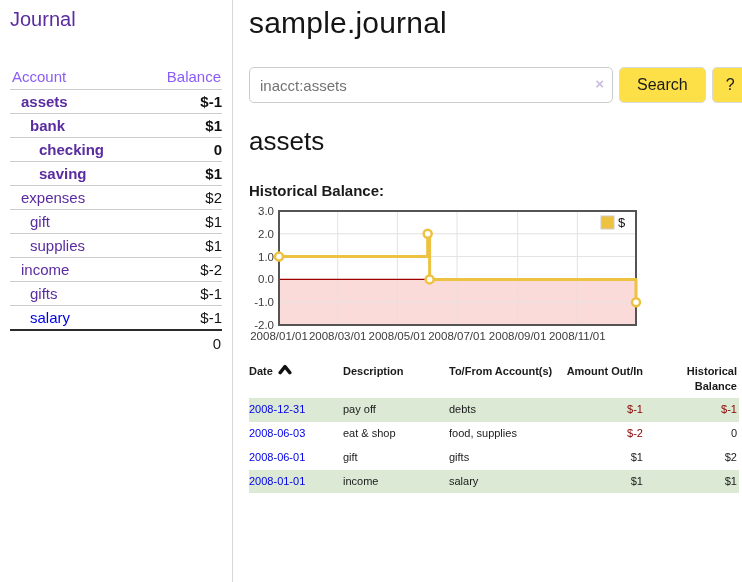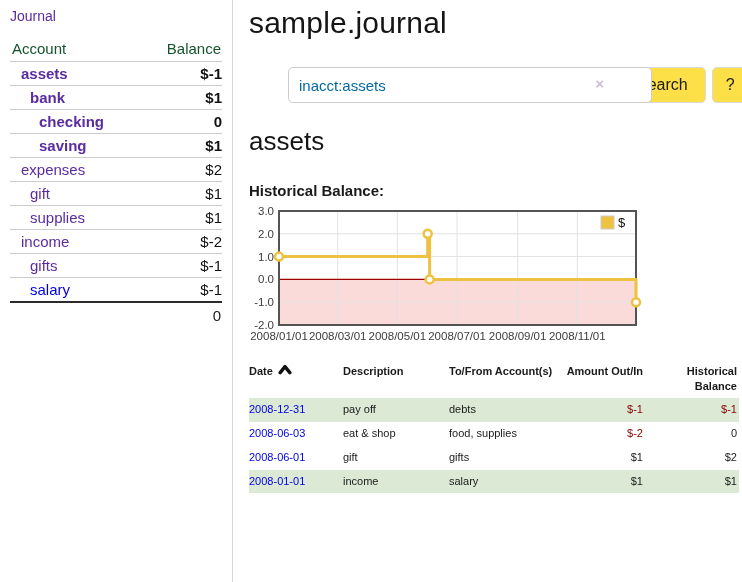--- a/index.html
+++ b/index.html
@@ -8,40 +8,40 @@
   }
   *{box-sizing:border-box;}
   html,body{margin:0;padding:0;background:#fff;}
   body{width:742px;height:582px;font-family:"Liberation Sans",sans-serif;color:#1a1a1a;overflow:hidden;}
   a{text-decoration:none;color:var(--purple);}
   .layout{display:flex;width:742px;height:582px;}
 
   
   .sidebar{width:233px;min-width:233px;border-right:1px solid var(--border-light);padding:8px 10px 0 10px;}
   .brand{display:block;font-size:15px;margin-bottom:46px;}
-  .nav-journal{display:block;font-size:14px;margin-bottom:13px;}
+  .nav-journal{display:block;font-size:20px;margin-bottom:34px;}
   table.accounts{width:100%;border-collapse:collapse;font-size:15px;}
-  table.accounts th{font-weight:400;text-align:left;padding:3px 0 4px 2px;color:#14532d;}
+  table.accounts th{font-weight:400;text-align:left;padding:3px 0 4px 2px;color:#8b5cf6;}
   table.accounts th.bal-h{text-align:right;padding-right:1px;}
   table.accounts td{border-top:1px solid #ccc;padding:3px 0;}
   td.bal-cell{text-align:right;padding-right:1px;color:#111;}
   .acct-link{color:var(--purple);}
   .acct-link.blue{color:var(--blue);}
   .b{font-weight:bold;}
   .neg-strong{color:var(--neg-strong);}
   .neg-soft{color:var(--neg-soft);}
   tr.total-row td{border-top:2px solid #2b2b2b;text-align:right;padding:4px 1px 4px 0;}
 
   
   .main{flex:1;padding:0 4px 0 16px;}
   h1.page-title{font-size:30px;font-weight:500;color:#151515;margin:6px 0 0 0;letter-spacing:.2px;}
   .search-row{display:flex;align-items:center;margin-top:27px;}
   .search-wrap{position:relative;width:364px;}
   .search-input{width:364px;height:36px;border:1px solid #ccc;border-radius:5px;padding:0 30px 0 10px;
-    font-size:15px;color:#0369a1;font-family:"Liberation Sans",sans-serif;outline:none;margin-left:39px;}
+    font-size:15px;color:#737373;font-family:"Liberation Sans",sans-serif;outline:none;}
   .clear-x{position:absolute;right:9px;top:8px;font-size:15px;font-weight:bold;color:#c9bede;cursor:pointer;}
   .btn{height:36px;background:#fde047;border:1px solid #d9d9d9;border-radius:5px;font-size:16px;color:#1a1a1a;
     font-family:"Liberation Sans",sans-serif;cursor:pointer;}
   .btn-search{margin-left:6px;padding:0 17px;}
   .btn-help{margin-left:6px;width:37px;}
   h2.acct-heading{font-size:26px;font-weight:500;color:#151515;margin:23px 0 0 0;}
   .chart-label{font-size:15px;font-weight:bold;margin:25px 0 6px 0;}
   .chart-box svg{display:block;}
 
   

